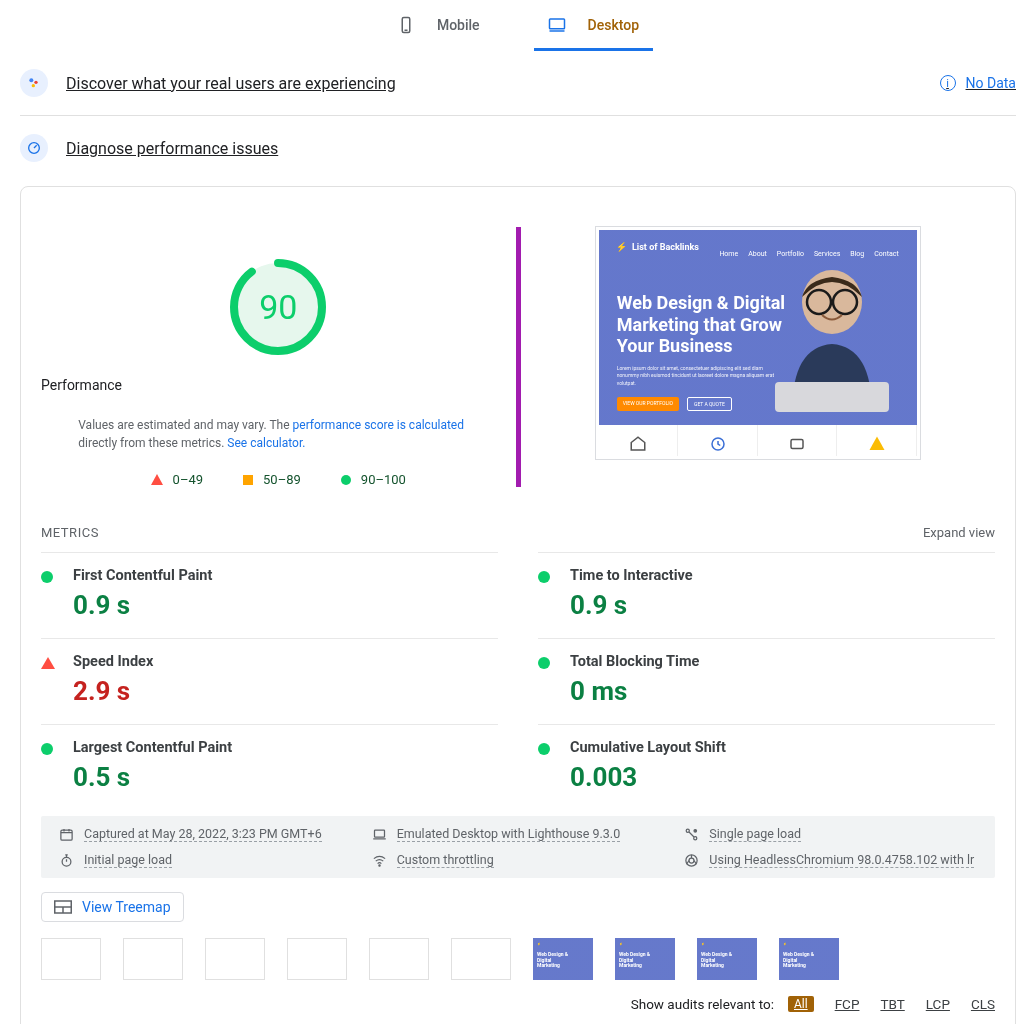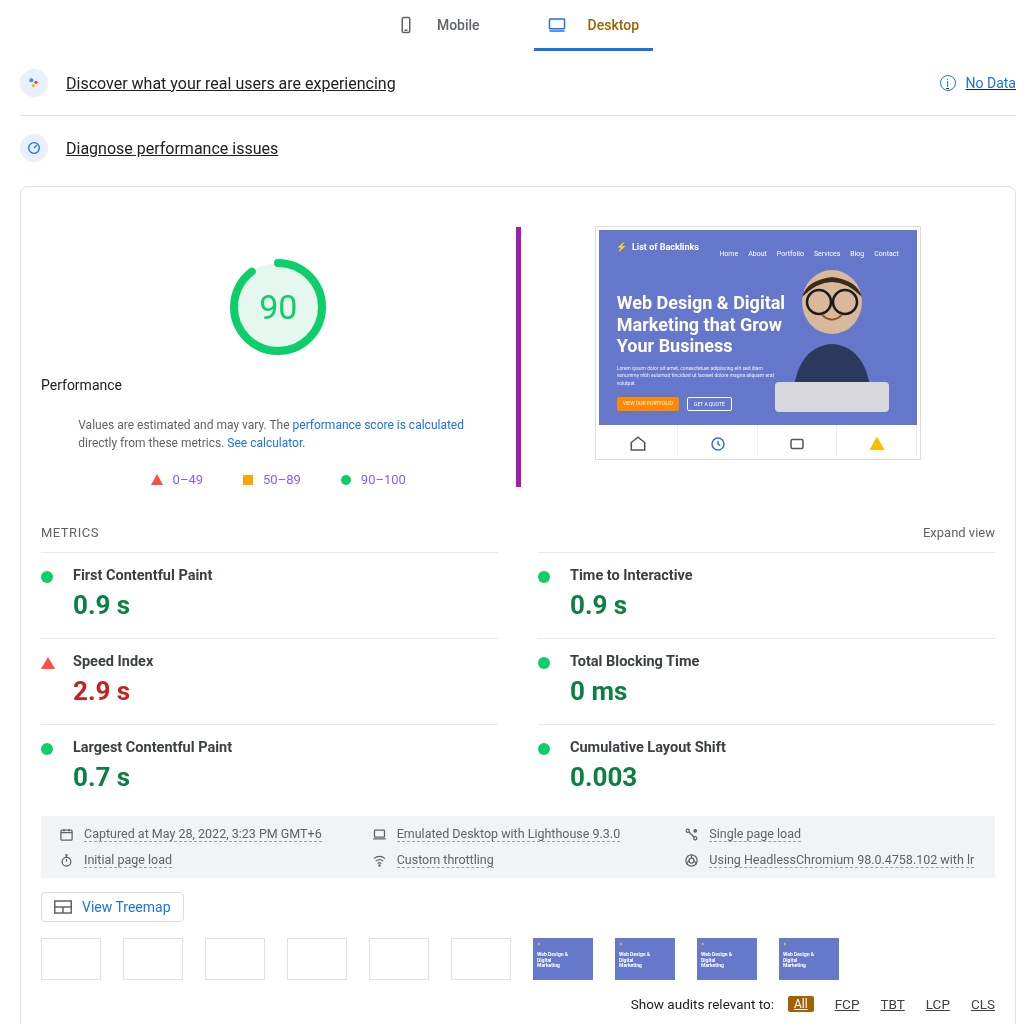--- a/index.html
+++ b/index.html
@@ -26,21 +26,21 @@
   .report-top { display: flex; align-items: flex-start; justify-content: space-between; padding-bottom: 30px; }
   .score-col { flex: 1; border-right: 5px solid #a21caf; padding-top: 30px; }
   .preview-col { flex: 1; display: flex; justify-content: center; }
 
   .gauge { width: 100px; height: 100px; margin: 0 auto 20px; position: relative; }
   .gauge svg { width: 100px; height: 100px; }
   .gauge-score { position: absolute; inset: 0; display: flex; align-items: center; justify-content: center; font-size: 34px; color: #0cce6b; }
   .perf-label { font-size: 14px; margin-bottom: 23px; }
   .perf-desc { font-size: 12px; color: #5f6368; max-width: 400px; margin: 0 auto; line-height: 1.5; }
   .perf-desc a { color: #1a73e8; text-decoration: none; }
-  .legend { display: flex; justify-content: center; gap: 40px; margin-top: 20px; font-size: 13px; color: #8b5cf6; }
+  .legend { display: flex; justify-content: center; gap: 40px; margin-top: 20px; font-size: 13px; color: #14532d; }
   .legend-item { display: flex; align-items: center; gap: 10px; }
   .tri-red { width: 0; height: 0; border-left: 6px solid transparent; border-right: 6px solid transparent; border-bottom: 11px solid #ff4e42; }
   .sq-amber { width: 10px; height: 10px; background: #ffa400; }
   .dot-green { width: 10px; height: 10px; background: #0cce6b; border-radius: 50%; }
 
   .preview { width: 324px; height: 232px; border: 3px solid #fff; box-shadow: 0 0 0 1px #dadce0; position: relative; overflow: hidden; }
   .preview-hero { height: 195px; background: linear-gradient(rgba(80,100,210,0.72), rgba(80,100,210,0.72)), #9ab; position: relative; padding: 12px 18px; color: #fff; }
   .preview-hero .site-title { font-size: 9px; font-weight: 700; display:flex; align-items:center; gap:4px;}
   .preview-nav { position: absolute; top: 20px; right: 18px; display: flex; gap: 10px; font-size: 7px; color: #fff; }
   .preview-headline { margin-top: 40px; font-size: 18px; font-weight: 700; line-height: 1.2; max-width: 170px; }
@@ -265,21 +265,21 @@
             <div class="metric-name">Total Blocking Time</div>
             <div class="metric-value v-green">0 ms</div>
           </div>
         </div>
         <div class="metric">
           <div class="metric-icon">
             <div class="dot-green" style="width:12px;height:12px;"></div>
           </div>
           <div class="metric-body">
             <div class="metric-name">Largest Contentful Paint</div>
-            <div class="metric-value v-green">0.7 s</div>
+            <div class="metric-value v-green">0.5 s</div>
           </div>
         </div>
         <div class="metric">
           <div class="metric-icon">
             <div class="dot-green" style="width:12px;height:12px;"></div>
           </div>
           <div class="metric-body">
             <div class="metric-name">Cumulative Layout Shift</div>
             <div class="metric-value v-green">0.003</div>
           </div>

